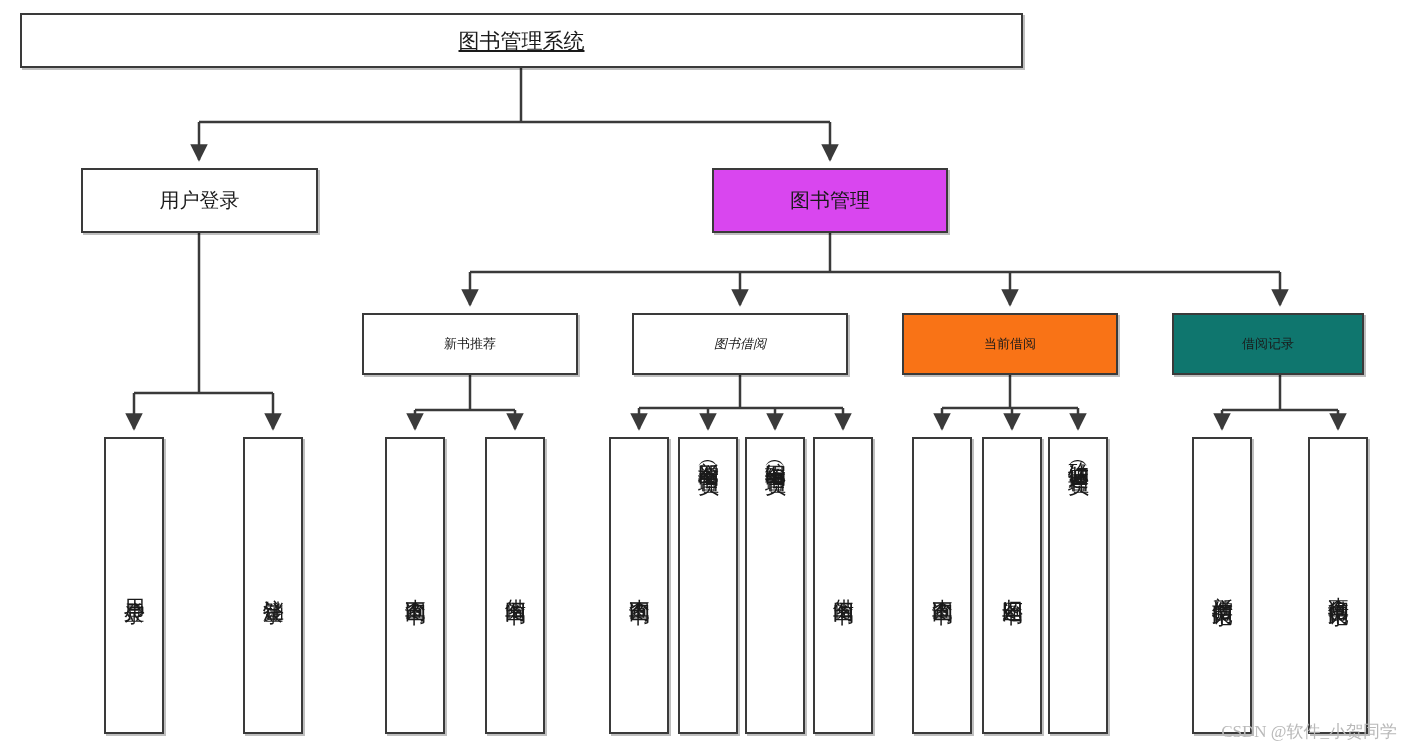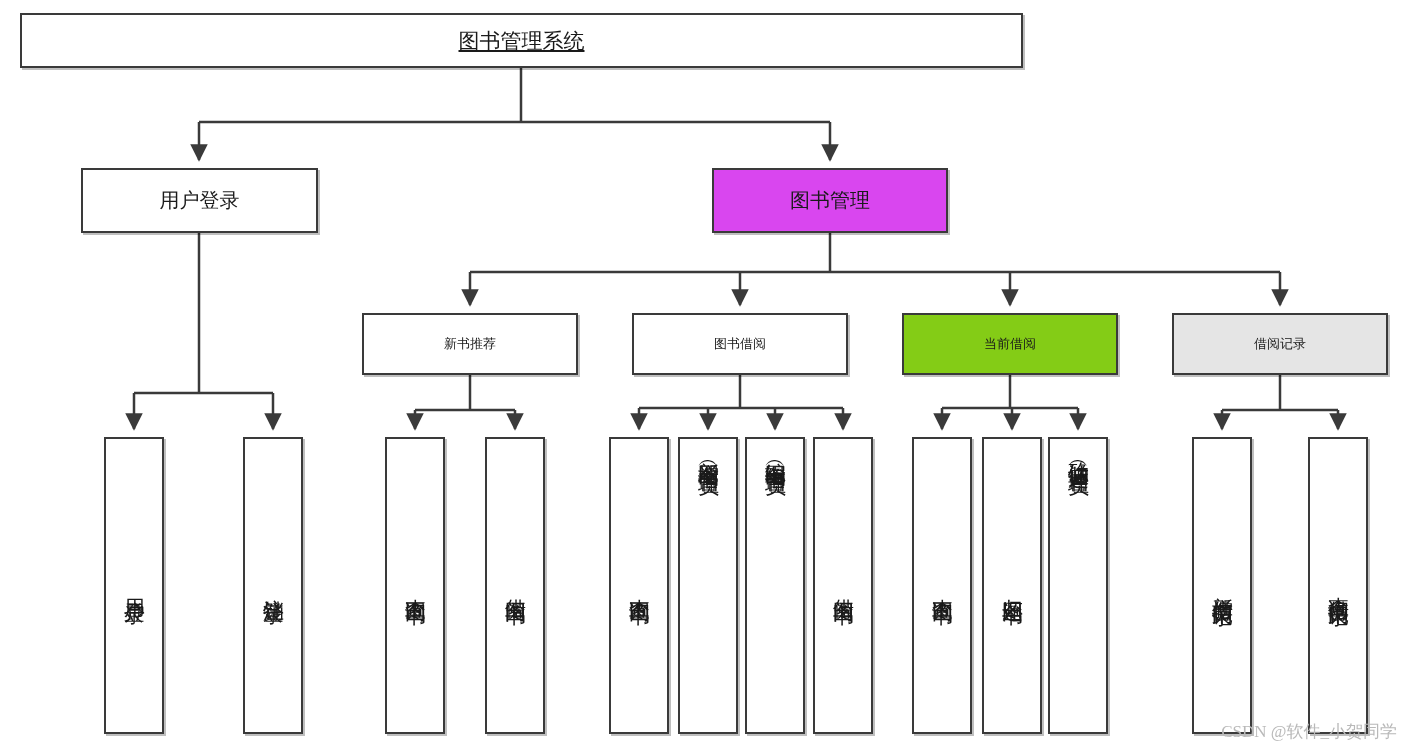--- a/index.html
+++ b/index.html
@@ -138,27 +138,27 @@
   <div class="node level1" style="left: 81px; top: 168px; width: 237px; height: 65px; background: rgb(255, 255, 255); border-color: rgb(58, 58, 58); color: rgb(26, 26, 26);">
     <span>用户登录</span>
   </div>
   <div class="node level1" style="left: 712px; top: 168px; width: 236px; height: 65px; background: #d946ef; border-color: rgb(58, 58, 58); color: rgb(26, 26, 26);">
     <span>图书管理</span>
   </div>
 
   <div class="node level2" style="left: 362px; top: 313px; width: 216px; height: 62px; background: rgb(255, 255, 255); border-color: rgb(58, 58, 58); color: rgb(26, 26, 26);">
     <span>新书推荐</span>
   </div>
-  <div class="node level2" style="left: 632px; top: 313px; width: 216px; height: 62px; background: rgb(255, 255, 255); border-color: rgb(58, 58, 58); color: rgb(26, 26, 26);">
+  <div class="node level2" style="left: 632px; top: 313px; width: 216px; height: 62px; background: rgb(255, 255, 255); border-color: rgb(58, 58, 58); color: rgb(26, 26, 26); font-style: italic;">
     <span>图书借阅</span>
   </div>
-  <div class="node level2" style="left: 902px; top: 313px; width: 216px; height: 62px; background: #84cc16; border-color: rgb(58, 58, 58); color: rgb(26, 26, 26);">
+  <div class="node level2" style="left: 902px; top: 313px; width: 216px; height: 62px; background: #f97316; border-color: rgb(58, 58, 58); color: rgb(26, 26, 26);">
     <span>当前借阅</span>
   </div>
-  <div class="node level2" style="left: 1172px; top: 313px; width: 216px; height: 62px; background: #e5e5e5; border-color: rgb(58, 58, 58); color: rgb(26, 26, 26);">
+  <div class="node level2" style="left: 1172px; top: 313px; width: 192px; height: 62px; background: #0f766e; border-color: rgb(58, 58, 58); color: rgb(26, 26, 26);">
     <span>借阅记录</span>
   </div>
 
   <div class="leaf centerflow" style="left: 104px; top: 437px; width: 60px; height: 297px; background: rgb(255, 255, 255); border-color: rgb(58, 58, 58); color: rgb(26, 26, 26);">
     <span class="vtext">用户登录</span>
   </div>
   <div class="leaf centerflow" style="left: 243px; top: 437px; width: 60px; height: 297px; background: rgb(255, 255, 255); border-color: rgb(58, 58, 58); color: rgb(26, 26, 26);">
     <span class="vtext">注销登录</span>
   </div>
   <div class="leaf centerflow" style="left: 385px; top: 437px; width: 60px; height: 297px; background: rgb(255, 255, 255); border-color: rgb(58, 58, 58); color: rgb(26, 26, 26);">

